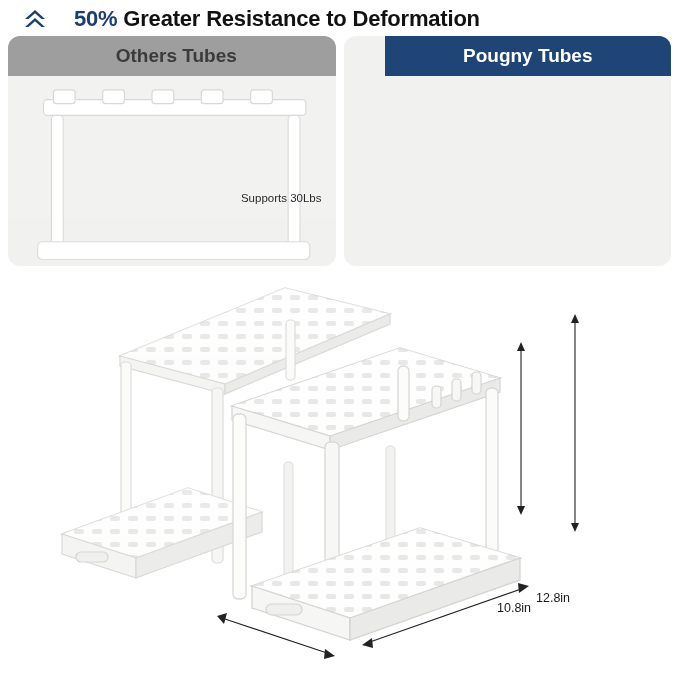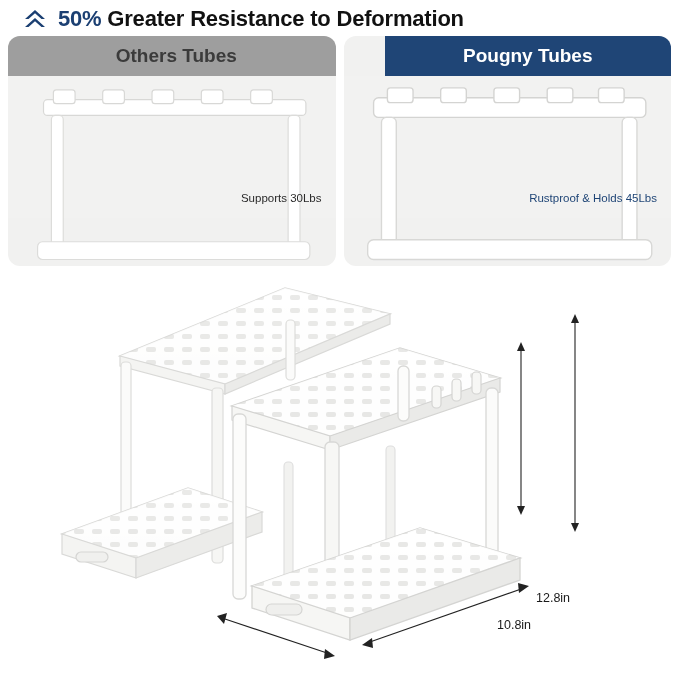--- a/index.html
+++ b/index.html
@@ -13,21 +13,21 @@
     font-family: "Liberation Sans", sans-serif;
     color: #111111;
     position: relative;
     overflow: hidden;
   }
 
   
   .headline {
     display: flex;
     align-items: center;
-    gap: 10px;
+    gap: 26px;
     padding: 8px 0 6px 22px;
     height: 36px;
     box-sizing: border-box;
   }
   .chevrons {
     width: 26px;
     height: 26px;
     position: relative;
     flex: 0 0 auto;
   }
@@ -102,21 +102,21 @@
   }
   .product-area svg { display: block; }
   .dim-label {
     position: absolute;
     font-size: 12.5px;
     color: #1a1a1a;
     white-space: nowrap;
     text-align: right;
   }
   .dim-128 { left: 536px; top: 325px; }
-  .dim-108 { left: 497px; top: 352px; }
+  .dim-108 { left: 497px; top: 335px; }
 </style>
 </head>
 <body>
 
 <div class="headline">
   <span class="chevrons">
     <svg width="26" height="26" viewBox="0 0 26 26" aria-hidden="true">
       <path d="M3 13 L13 4 L23 13 L19.5 13 L13 7.2 L6.5 13 Z" fill="#1b3f72"></path>
       <path d="M3 21 L13 12 L23 21 L19.5 21 L13 15.2 L6.5 21 Z" fill="#1b3f72"></path>
     </svg>
@@ -146,36 +146,20 @@
         <rect x="284" y="40" width="12" height="135" rx="4" fill="#ffffff" stroke="#dcdcda" stroke-width="1.2"></rect>
 
         <rect x="30" y="168" width="276" height="18" rx="5" fill="#ffffff" stroke="#dcdcda" stroke-width="1.2"></rect>
       </svg>
       <div class="caption">Supports 30Lbs</div>
     </div>
   </div>
 
   <div class="panel panel-right">
     <div class="panel-head">Pougny Tubes</div>
-    <div class="panel-body">
-      <svg class="rack" viewBox="0 0 332 190" preserveAspectRatio="none">
-        <rect x="30" y="22" width="276" height="20" rx="5" fill="#ffffff" stroke="#d4d4d2" stroke-width="1.4"></rect>
-        <g fill="#ffffff" stroke="#d4d4d2" stroke-width="1.4">
-          <rect x="44" y="12" width="26" height="15" rx="3"></rect>
-          <rect x="98" y="12" width="26" height="15" rx="3"></rect>
-          <rect x="152" y="12" width="26" height="15" rx="3"></rect>
-          <rect x="206" y="12" width="26" height="15" rx="3"></rect>
-          <rect x="258" y="12" width="26" height="15" rx="3"></rect>
-        </g>
-        <rect x="38" y="42" width="15" height="133" rx="5" fill="#ffffff" stroke="#d8d8d6" stroke-width="1.4"></rect>
-        <rect x="282" y="42" width="15" height="133" rx="5" fill="#ffffff" stroke="#d8d8d6" stroke-width="1.4"></rect>
-        <rect x="24" y="166" width="288" height="20" rx="6" fill="#ffffff" stroke="#d8d8d6" stroke-width="1.4"></rect>
-      </svg>
-      <div class="caption">Rustproof &amp; Holds 45Lbs</div>
-    </div>
   </div>
 </div>
 
 <div class="product-area">
   <svg width="679" height="400" viewBox="0 0 679 400">
     <defs>
       <pattern id="slots" width="18" height="13" patternUnits="userSpaceOnUse">
         <rect width="18" height="13" fill="#ffffff"></rect>
         <rect x="2" y="3" width="10" height="5" rx="2" fill="#e6e6e4"></rect>
       </pattern>

